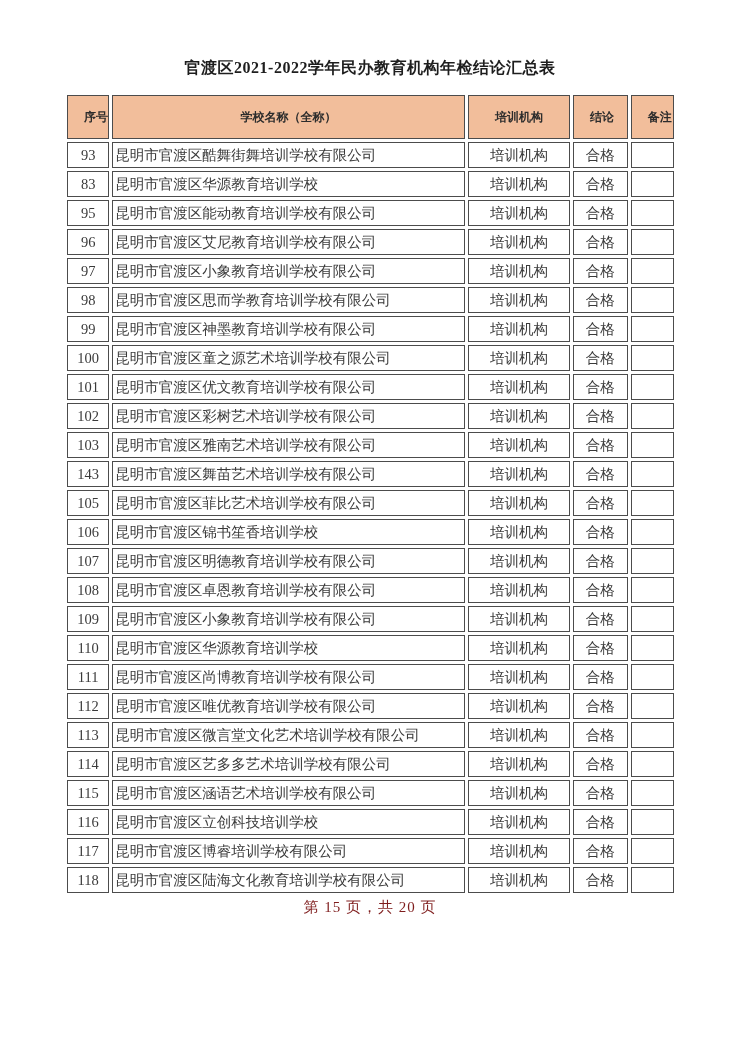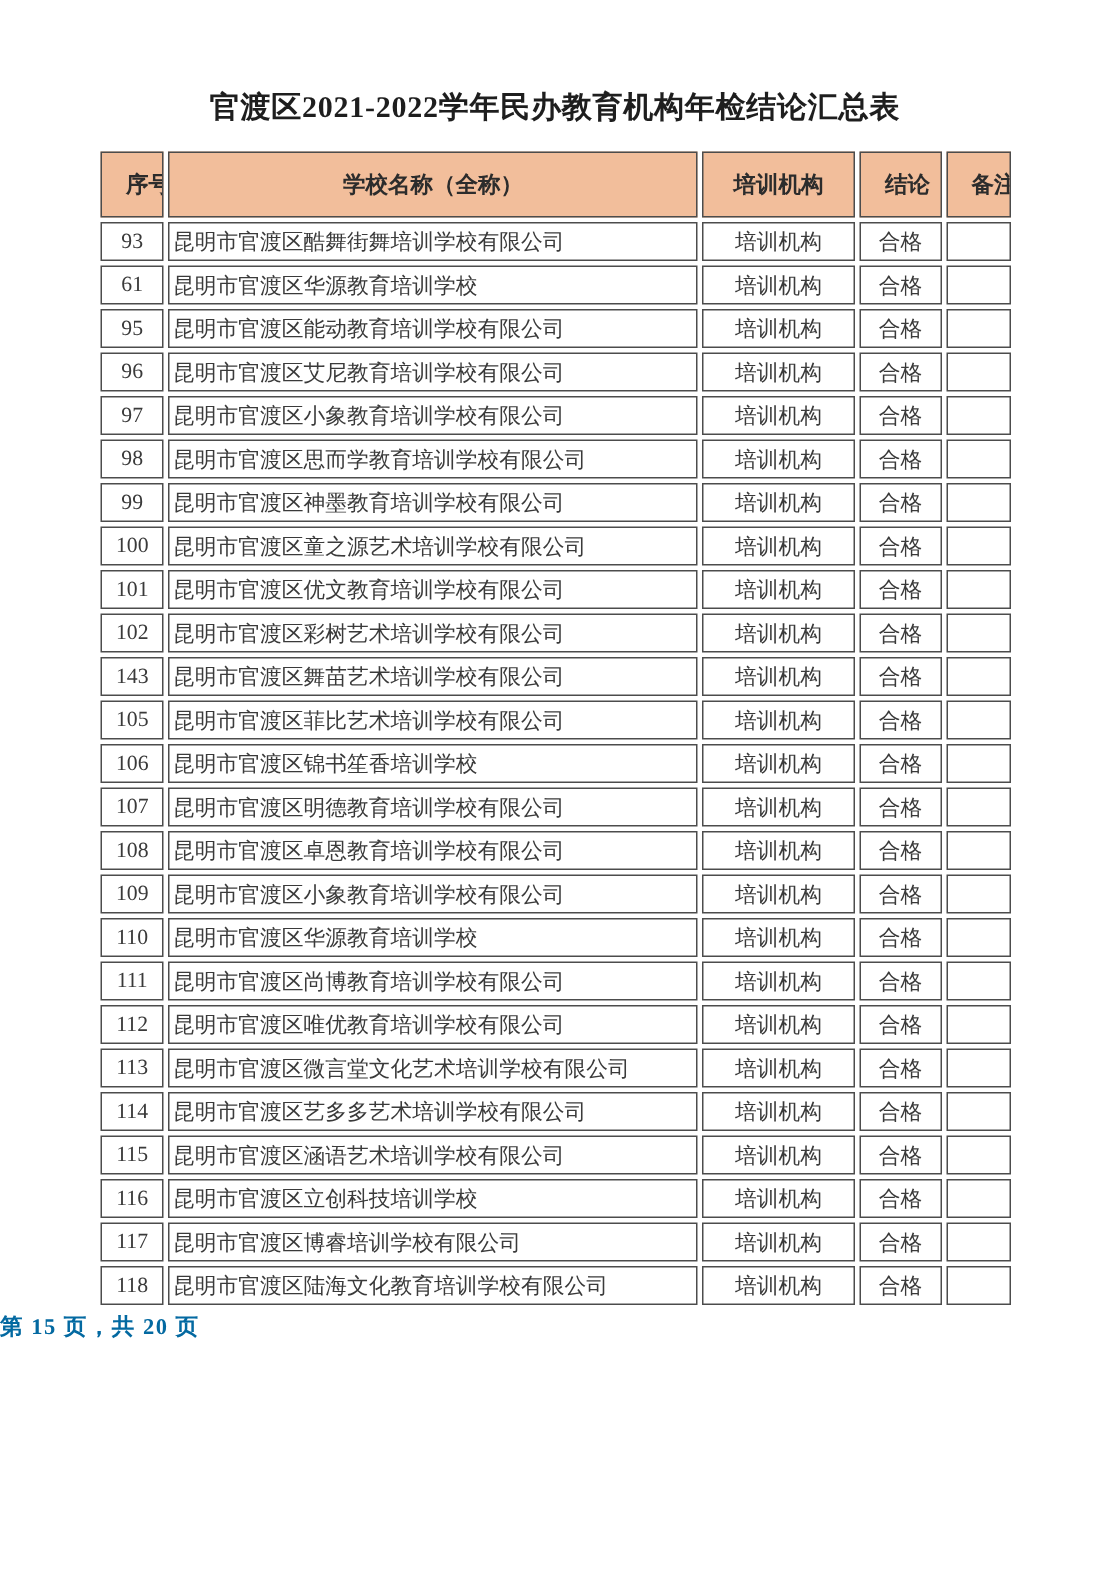--- a/index.html
+++ b/index.html
@@ -13,21 +13,21 @@
     height: 1047px;
     background: #ffffff;
     overflow: hidden;
     font-family: "Liberation Serif", "DejaVu Serif", serif;
     color: #333333;
   }
   .doc-title {
     margin: 0;
     padding-top: 58px;
     text-align: center;
-    font-size: 20px;
+    font-size: 16px;
     font-weight: bold;
     color: #1e1e1e;
     letter-spacing: 0.5px;
     font-family: "Liberation Serif", "DejaVu Serif", serif;
   }
   table.summary {
     margin: 13px 0 0 64px;
     border-collapse: separate;
     border-spacing: 3px;
     table-layout: fixed;
@@ -36,46 +36,45 @@
   table.summary th,
   table.summary td {
     border: 1.4px solid #4c4c4c;
     box-sizing: border-box;
     overflow: hidden;
     white-space: nowrap;
   }
   table.summary th {
     background: #f2be9b;
     height: 44px;
-    font-size: 15px;
+    font-size: 12px;
     font-weight: bold;
     color: #2c2c2c;
     text-align: center;
     padding: 0 16px;
   }
   table.summary td {
     background: #ffffff;
     height: 26px;
     font-size: 14.5px;
     color: #3a3a3a;
     padding: 0 2px;
   }
   .c-no     { width: 41px;  text-align: center; }
   .c-name   { width: 342px; text-align: left; }
   td.c-name { padding-left: 9px; margin-left: 20px; }
   .c-level  { width: 99px;  text-align: center; }
   .c-concl  { width: 53px;  text-align: center; }
   .c-remark { width: 42px;  text-align: center; }
   .page-footer {
     margin-top: 2px;
-    text-align: left;
+    text-align: center;
     font-size: 15px;
-    color: #0369a1;
+    color: #7f1d1d;
     letter-spacing: 1px;
-    font-weight: bold;
   }
 </style>
 </head>
 <body>
 
 <div class="page">
 
   <h1 class="doc-title">官渡区2021-2022学年民办教育机构年检结论汇总表</h1>
 
   <table class="summary">
@@ -90,21 +89,21 @@
     </thead>
     <tbody id="table-body">
         <tr>
     <td class="c-no">93</td>
     <td class="c-name">昆明市官渡区酷舞街舞培训学校有限公司</td>
     <td class="c-level">培训机构</td>
     <td class="c-concl">合格</td>
     <td class="c-remark"></td>
   </tr>
         <tr>
-    <td class="c-no">61</td>
+    <td class="c-no">83</td>
     <td class="c-name">昆明市官渡区华源教育培训学校</td>
     <td class="c-level">培训机构</td>
     <td class="c-concl">合格</td>
     <td class="c-remark"></td>
   </tr>
         <tr>
     <td class="c-no">95</td>
     <td class="c-name">昆明市官渡区能动教育培训学校有限公司</td>
     <td class="c-level">培训机构</td>
     <td class="c-concl">合格</td>
@@ -153,20 +152,27 @@
     <td class="c-remark"></td>
   </tr>
         <tr>
     <td class="c-no">102</td>
     <td class="c-name">昆明市官渡区彩树艺术培训学校有限公司</td>
     <td class="c-level">培训机构</td>
     <td class="c-concl">合格</td>
     <td class="c-remark"></td>
   </tr>
         <tr>
+    <td class="c-no">103</td>
+    <td class="c-name">昆明市官渡区雅南艺术培训学校有限公司</td>
+    <td class="c-level">培训机构</td>
+    <td class="c-concl">合格</td>
+    <td class="c-remark"></td>
+  </tr>
+        <tr>
     <td class="c-no">143</td>
     <td class="c-name">昆明市官渡区舞苗艺术培训学校有限公司</td>
     <td class="c-level">培训机构</td>
     <td class="c-concl">合格</td>
     <td class="c-remark"></td>
   </tr>
         <tr>
     <td class="c-no">105</td>
     <td class="c-name">昆明市官渡区菲比艺术培训学校有限公司</td>
     <td class="c-level">培训机构</td>

